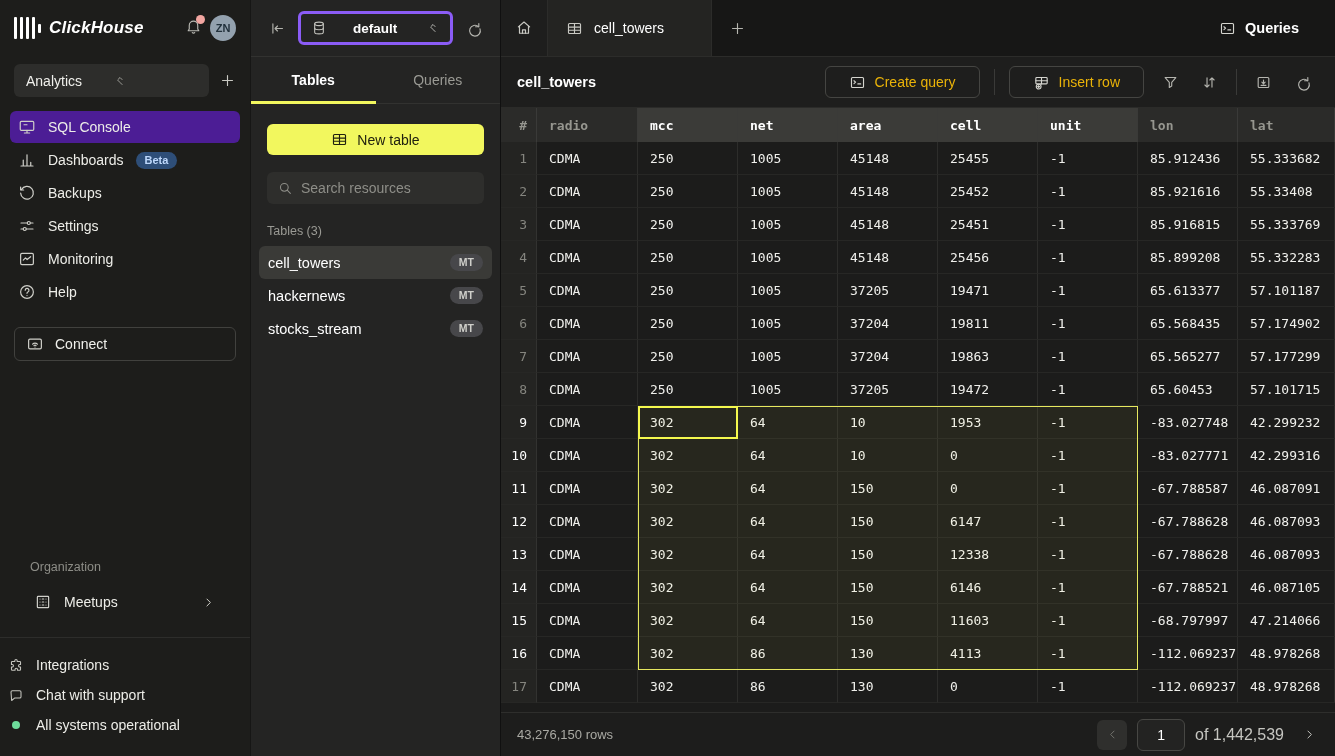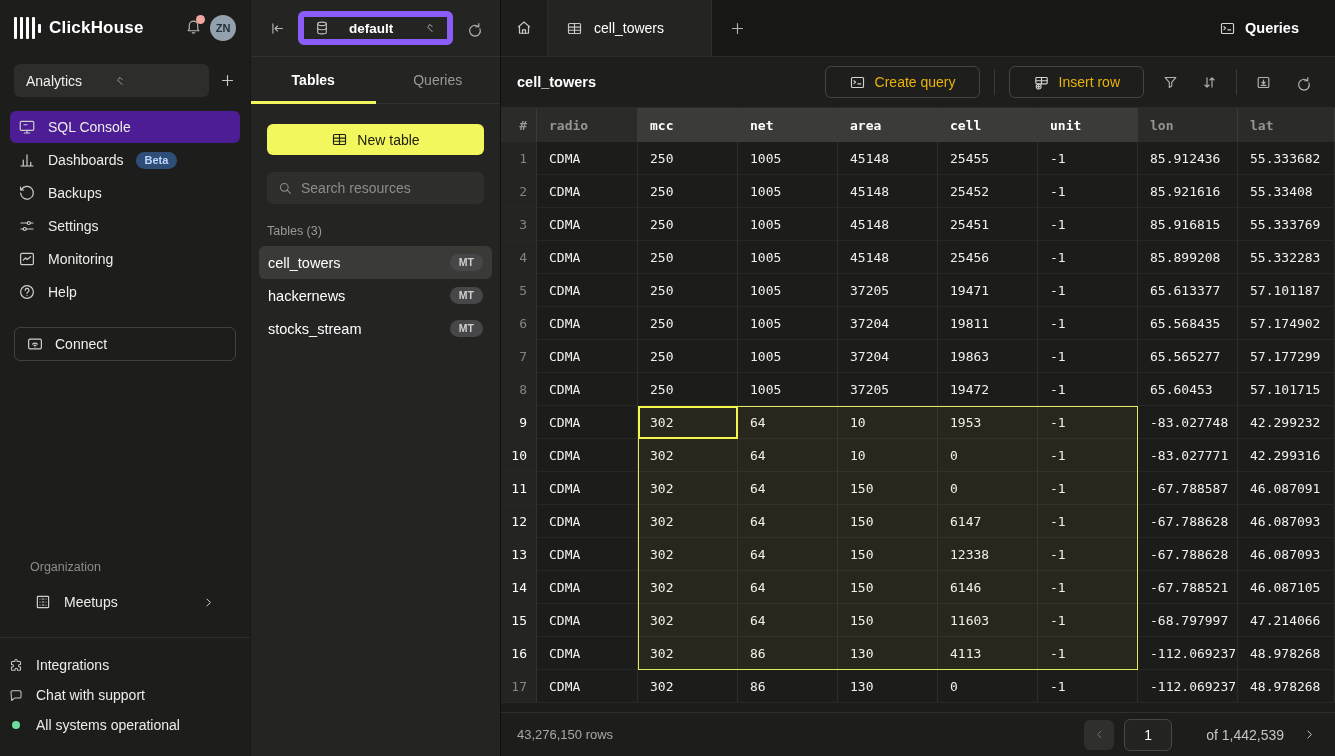--- a/index.html
+++ b/index.html
@@ -8,21 +8,21 @@
   .app { display:flex; width:1335px; height:756px; }
   .icon { display:inline-flex; flex:none; }
   .icon svg { display:block; }
 
   
   .sidebar { width:250px; flex:none; background:#1d1d1b; display:flex; flex-direction:column; }
   .logo-row { height:56px; display:flex; align-items:center; padding:0 14px; gap:8px; }
   .logo-bars { display:flex; align-items:center; gap:3px; height:24px; }
   .logo-bars i { display:block; width:3px; height:22px; background:#fff; border-radius:1px; }
   .logo-bars i.short { height:9px; }
-  .logo-text { font-size:17px; font-weight:700; color:#fff; letter-spacing:.2px; }
+  .logo-text { font-size:17px; font-weight:700; color:#fff; letter-spacing:.2px;font-style:italic; }
   .logo-row .spacer { flex:1; }
   .bell-wrap { position:relative; color:#b9b9b3; cursor:pointer; }
   .bell-dot { position:absolute; top:-3px; right:-3px; width:9px; height:9px; border-radius:50%; background:var(--dot,#f2a6a1); }
   .avatar { width:26px; height:26px; border-radius:50%; background:#93a1ae; color:#22313c; font-size:11px; font-weight:700; display:flex; align-items:center; justify-content:center; cursor:pointer; }
 
   .org-row { display:flex; align-items:center; padding:8px 14px 14px; gap:10px; }
   .org-select { flex:1; height:33px; background:#2d2d2b; border-radius:6px; display:flex; align-items:center; padding:0 10px 0 12px; cursor:pointer; color:#f0f0ec; }
   .org-select span { flex:1; }
   .org-select .icon { color:#a7a7a1; }
   .plus-btn { background:none; border:none; color:#c9c9c3; cursor:pointer; display:flex; }
@@ -44,21 +44,21 @@
   .divider-h { height:1px; background:#2d2d2b; margin:14px 0 12px; }
   #sidebar-footer { padding:0 8px 16px; }
   .foot-item { height:30px; display:flex; align-items:center; gap:12px; color:#ededE8; font-size:14px; cursor:pointer; }
   .foot-item .icon { color:#c3c3bd; width:16px; justify-content:center; }
   .status-dot { width:8px; height:8px; border-radius:50%; background:var(--green,#6edc9b); margin:0 4px; }
 
   
   .panel { width:250px; flex:none; background:#242423; display:flex; flex-direction:column; border-left:1px solid #161615; }
   .panel-top { height:57px; flex:none; display:flex; align-items:center; padding:0 16px; gap:10px; border-bottom:1px solid #323230; }
   .collapse-btn, .panel-refresh { background:none; border:none; color:#b5b5af; cursor:pointer; display:flex; padding:2px; }
-  .db-select { flex:1; height:34px; border:6px solid #8b5cf6; border-radius:6px; display:flex; align-items:center; gap:19px; padding:0 10px; cursor:pointer; }
+  .db-select { flex:1; height:34px; border:3px solid #8b5cf6; border-radius:6px; display:flex; align-items:center; gap:26px; padding:0 10px; cursor:pointer; }
   .db-select .val { flex:1; font-weight:600; font-size:13.5px; color:#fff; }
   .db-select .icon { color:#c3c3bd; }
   .panel-tabs { height:47px; flex:none; display:flex; border-bottom:1px solid #323230; }
   .ptab { flex:1; display:flex; align-items:center; justify-content:center; font-size:14px; color:#9a9a94; cursor:pointer; position:relative; }
   .ptab.active { color:#fff; font-weight:600; }
   .ptab.active::after { content:""; position:absolute; left:0; right:0; bottom:-1px; height:3px; background:var(--accent,#f2f75e); }
   .new-table { margin:20px 16px 0; height:31px; background:var(--accent,#f2f75e); color:#21210f; border:none; border-radius:6px; font-size:14px; font-weight:500; display:flex; align-items:center; justify-content:center; gap:9px; cursor:pointer; font-family:inherit; }
   .search-box { margin:17px 16px 0; height:32px; background:#2e2e2c; border-radius:6px; display:flex; align-items:center; padding:0 10px; gap:8px; color:#8e8e88; }
   .search-box input { background:none; border:none; outline:none; color:#f0f0ec; font-size:14px; font-family:inherit; width:100%; }
   .search-box input::placeholder { color:#8e8e88; }
@@ -102,21 +102,21 @@
   .td.num.selrow { color:#fff; }
   #sel-rect { position:absolute; border:1px solid var(--sel-border,#e6e85f); background:rgba(246,248,96,0.05); pointer-events:none; }
   #active-cell { position:absolute; border:2px solid var(--active-border,#f4f84e); pointer-events:none; }
 
   
   .statusbar { height:44px; flex:none; background:#1d1d1c; border-top:1px solid #2e2e2c; display:flex; align-items:center; padding:0 16px; }
   .rowcount { color:#a9a9a3; font-size:13px; flex:1; }
   .pager { display:flex; align-items:center; gap:10px; }
   .pg-prev { width:30px; height:30px; background:#2f2f2d; border:none; border-radius:6px; color:#72726c; display:flex; align-items:center; justify-content:center; cursor:default; }
   .pg-input { width:48px; height:32px; background:#232322; border:1px solid #474744; border-radius:6px; color:#fff; text-align:center; font-size:14px; font-family:inherit; outline:none; }
-  .pg-total { color:#c6c6c1; font-size:14px;margin-left:24px; }
+  .pg-total { color:#c6c6c1; font-size:16px; }
   .pg-next { background:none; border:none; color:#c6c6c1; display:flex; align-items:center; justify-content:center; cursor:pointer; padding:4px 2px 4px 8px; }
 </style>
 </head>
 <body>
 
 <div class="app">
 
   <aside class="sidebar">
     <div class="logo-row">
       <span class="logo-bars">

